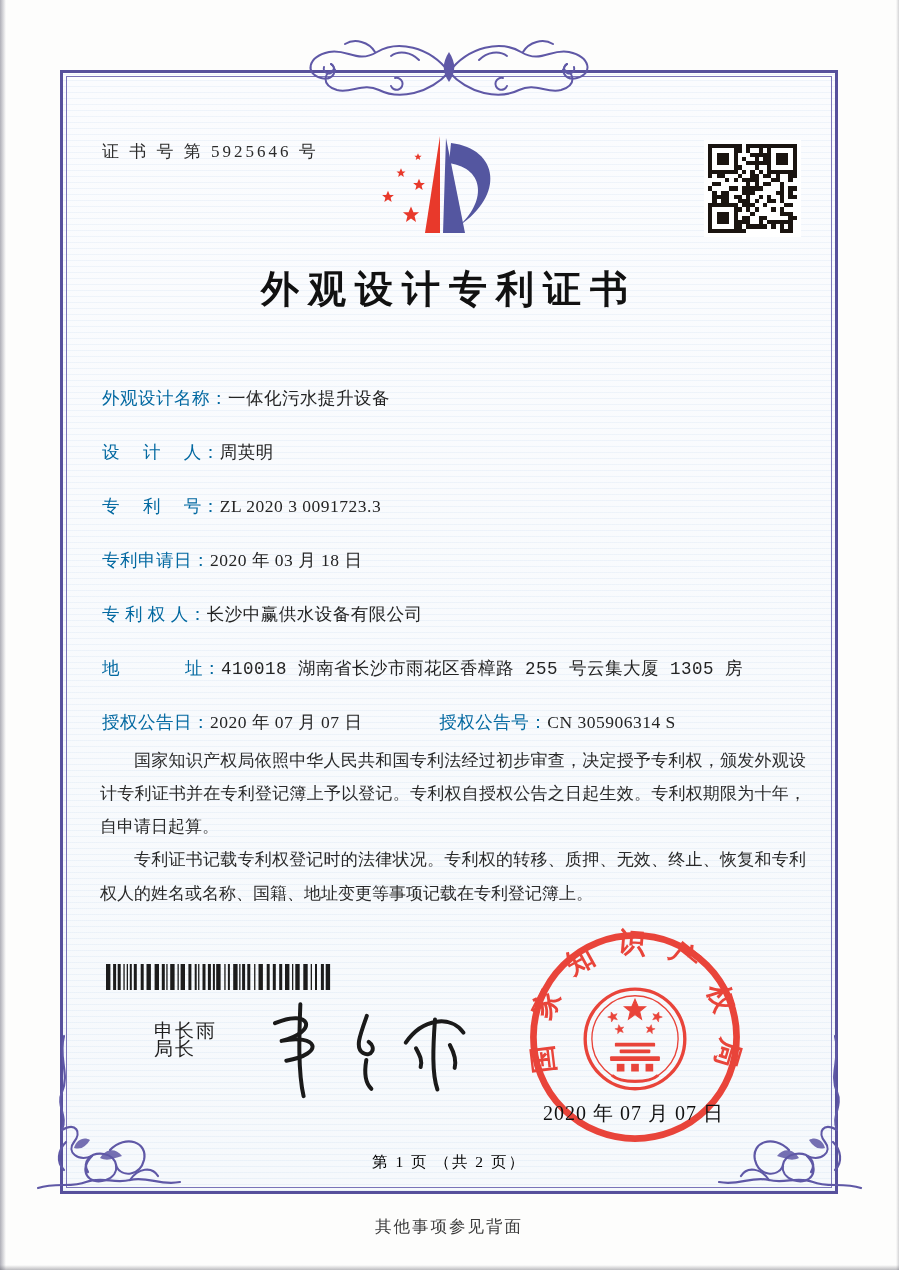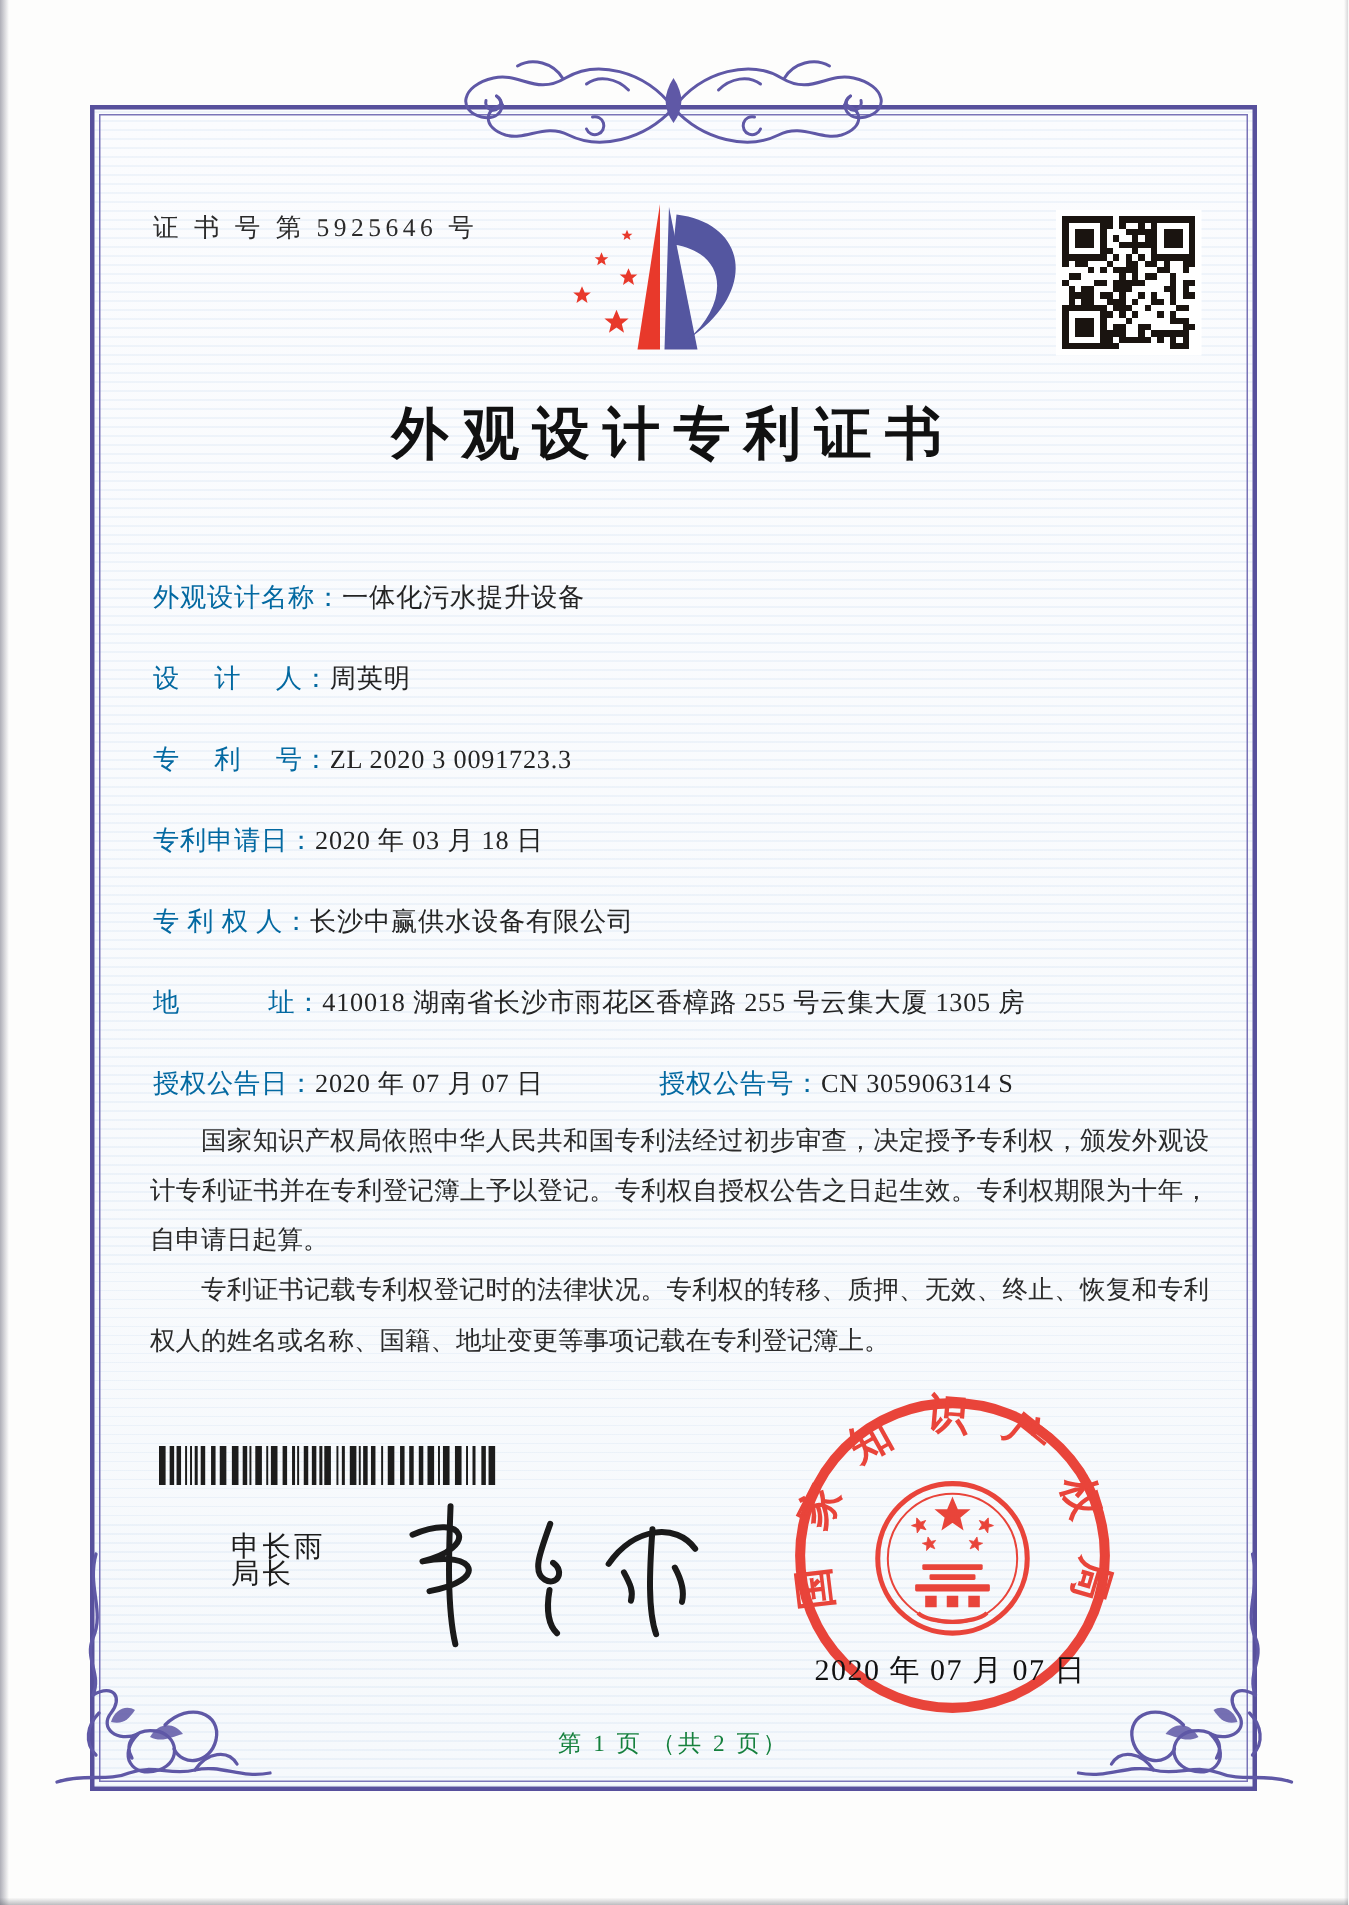--- a/index.html
+++ b/index.html
@@ -28,21 +28,21 @@
   
   .cert-no{left:102px; top:140px; font-size:17px; letter-spacing:3px; color:#2b2b2b;}
   .title{left:60px; top:264px; width:778px; text-align:center; font-size:38px; font-weight:700; letter-spacing:9px; color:#111;font-family:Liberation Serif, serif;}
   .field{left:102px; width:710px; font-size:17.5px; letter-spacing:.5px; color:#242424; white-space:nowrap;}
   .field .lbl{color:#0369a1;}
   .grant-pair2{margin-left:72px;}
   .paras{left:100px; top:744px; width:706px; font-size:17px; line-height:1.95; text-align:justify; color:#2a2a2a;}
   .paras p{margin:0; text-indent:2em;}
   .director{left:113px; font-size:19px; letter-spacing:2px; color:#1d1d1d;margin-left:41px;}
   .seal-date{left:543px; top:1100px; font-size:20px; letter-spacing:1px; color:#111; z-index:5;}
-  .page-ind{left:60px; top:1152px; width:778px; text-align:center; font-size:15.5px; letter-spacing:2px; color:#15803d;}
+  .page-ind{left:60px; top:1152px; width:778px; text-align:center; font-size:15.5px; letter-spacing:2px; color:#000000;}
   .back-note{left:60px; top:1216px; width:778px; text-align:center; font-size:16.5px; letter-spacing:2px; color:#3a3a3a;}
   svg{display:block;}
 </style>
 </head>
 <body>
 
 <div class="page">
 
   <div class="abs frame">
     <div class="frame-inner"></div>
@@ -276,21 +276,21 @@
   </div>
   <div class="abs field" style="top:494px;">
     <span class="lbl">专　 利　 号：</span><span>ZL 2020 3 0091723.3</span>
   </div>
   <div class="abs field" style="top:548px;">
     <span class="lbl">专利申请日：</span><span>2020 年 03 月 18 日</span>
   </div>
   <div class="abs field" style="top:602px;">
     <span class="lbl">专 利 权 人：</span><span>长沙中赢供水设备有限公司</span>
   </div>
-  <div class="abs field" style="top:656px;">
+  <div class="abs field" style="top:656px;font-family:Liberation Mono, monospace;">
     <span class="lbl">地　　　 址：</span><span>410018 湖南省长沙市雨花区香樟路 255 号云集大厦 1305 房</span>
   </div>
   <div class="abs field" style="top:710px;">
     <span>
       <span class="lbl">授权公告日：</span><span>2020 年 07 月 07 日</span>
     </span>
     <span class="grant-pair2">
       <span class="lbl">授权公告号：</span><span>CN 305906314 S</span>
     </span>
   </div>
@@ -386,17 +386,18 @@
         <rect x="101" y="148" width="8" height="8"></rect>
         <rect x="116" y="148" width="8" height="8"></rect>
         <rect x="131" y="148" width="8" height="8"></rect>
       </g>
       <path d="M96 160 a26 10 0 0 0 48 0" fill="none" stroke-width="3"></path>
     </g>
   </svg>
   <div class="abs seal-date">2020 年 07 月 07 日</div>
 
   <div class="abs page-ind">第 1 页 （共 2 页）</div>
+  <div class="abs back-note">其他事项参见背面</div>
 
   <div class="abs edge-l"></div>
   <div class="abs edge-b"></div>
   <div class="abs edge-r"></div>
 </div>
 
 </body></html>

